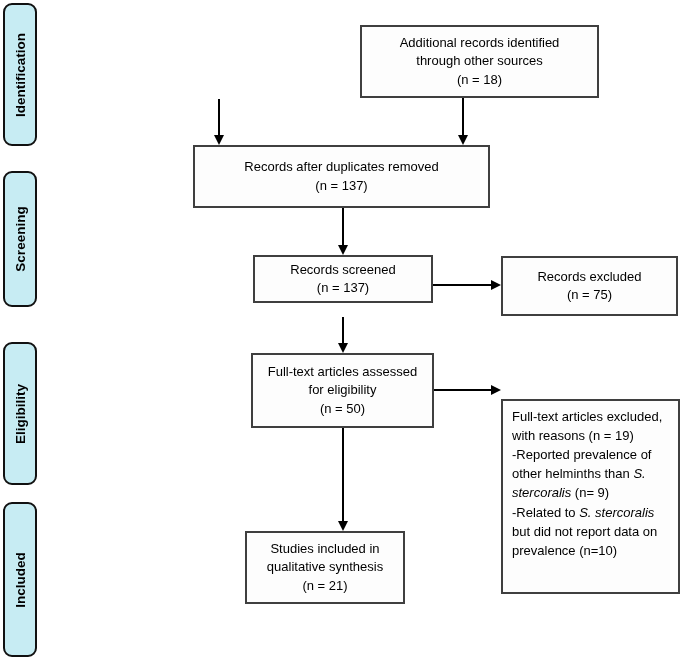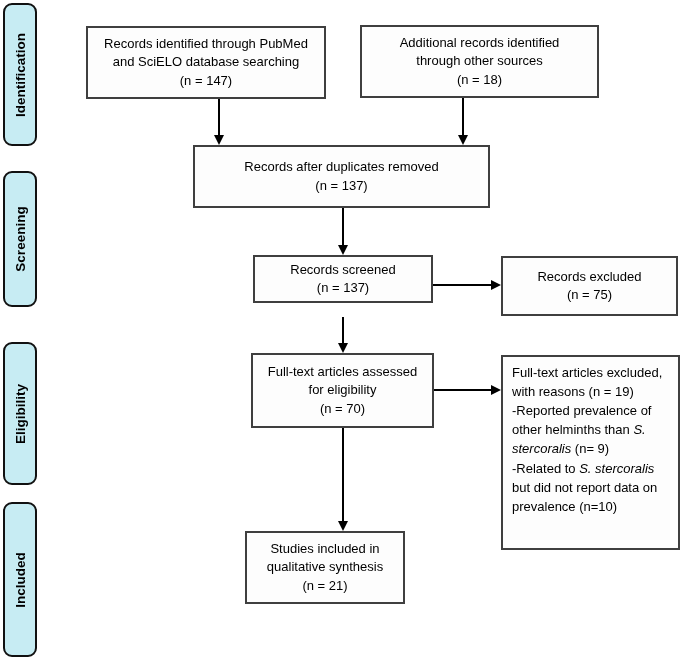--- a/index.html
+++ b/index.html
@@ -47,20 +47,21 @@
     color: #000000;
     padding: 2px 4px;
   }
   .fbox .txt { white-space: pre-line; }
   .fbox.left-align {
     align-items: flex-start;
     justify-content: flex-start;
     text-align: left;
     padding: 6px 6px 6px 9px;
     line-height: 1.47;
+    margin-top: 44px;
   }
   
   .varrow {
     position: absolute;
     width: 2px;
     background: var(--color-arrow, #000000);
   }
   .varrow::after {
     content: "";
     position: absolute;
@@ -98,46 +99,41 @@
   <div class="stage" style="top:171px;height:136px">
     <span class="stage-label">Screening</span>
   </div>
   <div class="stage" style="top:342px;height:143px">
     <span class="stage-label">Eligibility</span>
   </div>
   <div class="stage" style="top:502px;height:155px">
     <span class="stage-label">Included</span>
   </div>
 
-  <div class="fbox" style="left:86px;top:26px;width:240px;height:73px">
-    <span class="txt">Records identified through PubMed
-and SciELO database searching
-(n = 147)</span>
-  </div>
   <div class="fbox" style="left:360px;top:25px;width:239px;height:73px">
     <span class="txt">Additional records identified
 through other sources
 (n = 18)</span>
   </div>
   <div class="fbox" style="left:193px;top:145px;width:297px;height:63px">
     <span class="txt">Records after duplicates removed
 (n = 137)</span>
   </div>
   <div class="fbox" style="left:253px;top:255px;width:180px;height:48px">
     <span class="txt">Records screened
 (n = 137)</span>
   </div>
   <div class="fbox" style="left:501px;top:256px;width:177px;height:60px">
     <span class="txt">Records excluded
 (n = 75)</span>
   </div>
   <div class="fbox" style="left:251px;top:353px;width:183px;height:75px">
     <span class="txt">Full-text articles assessed
 for eligibility
-(n = 70)</span>
+(n = 50)</span>
   </div>
   <div class="fbox left-align" style="left:501px;top:355px;width:179px;height:195px">
     <span class="txt"><span>Full-text articles excluded,
 with reasons (n = 19)
 -Reported prevalence of
 other helminths than </span><span style="font-style: italic;">S.
 stercoralis</span><span> (n= 9)
 -Related to </span><span style="font-style: italic;">S. stercoralis</span><span>
 but did not report data on
 prevalence (n=10)</span></span>

